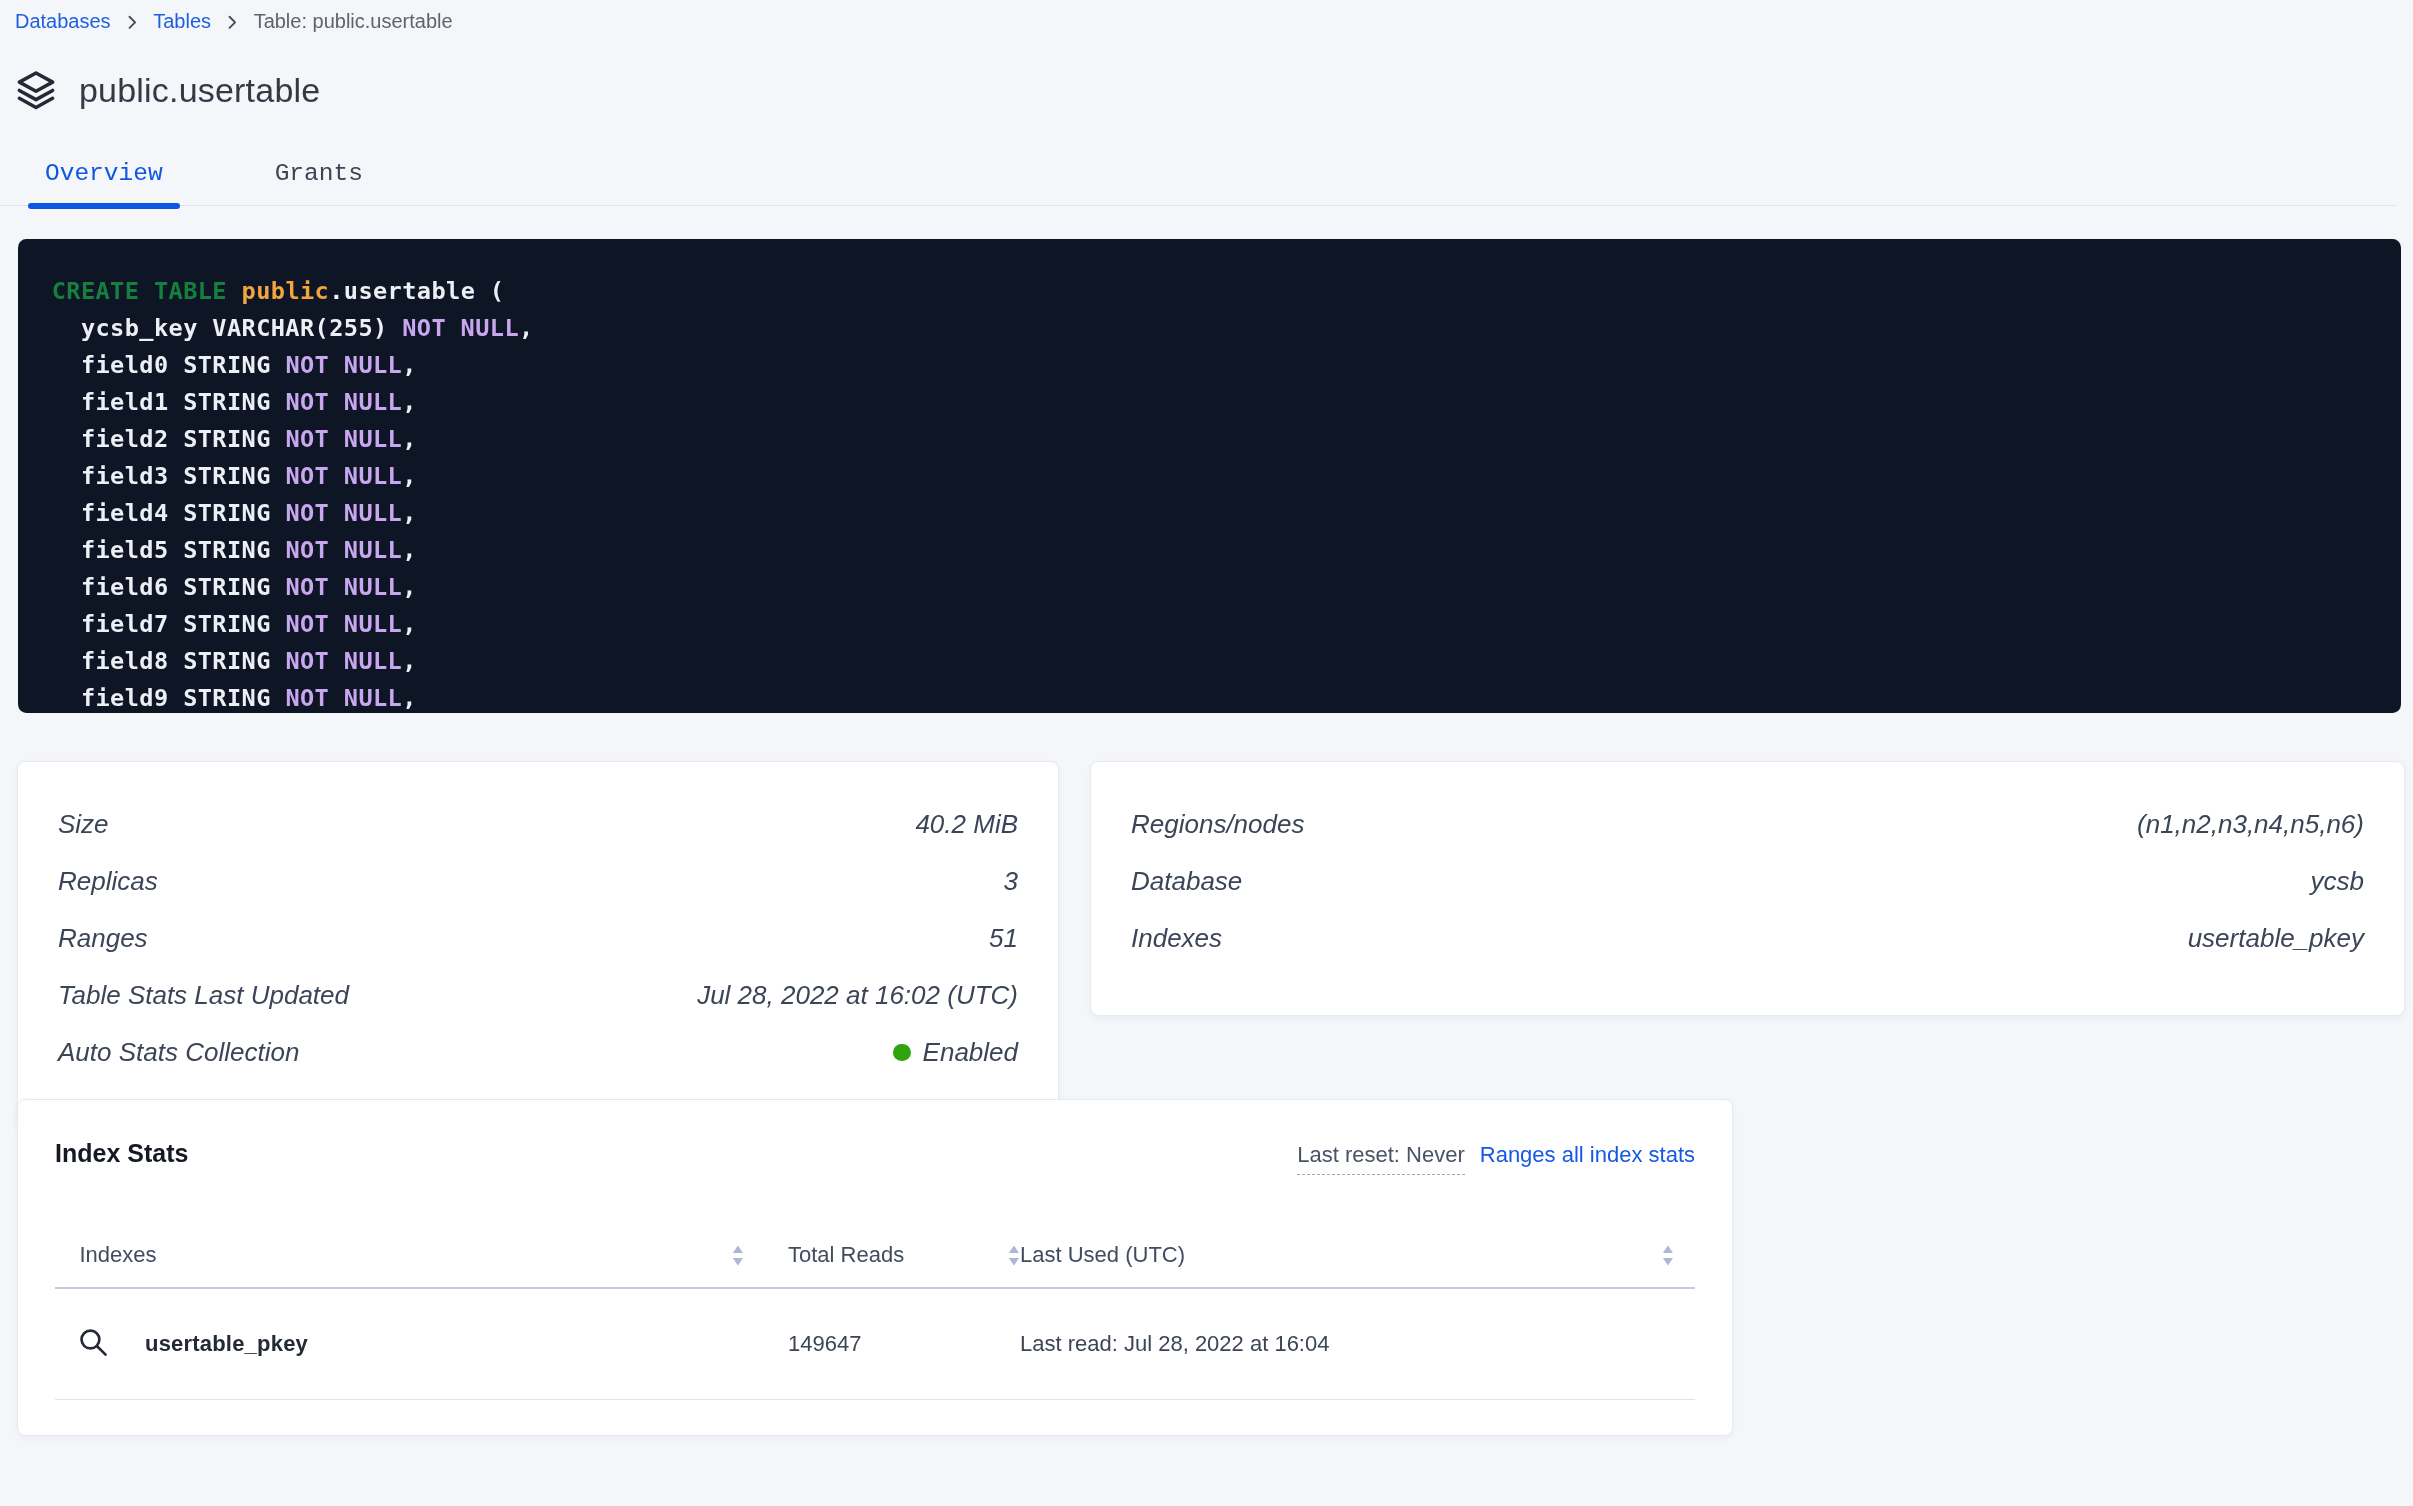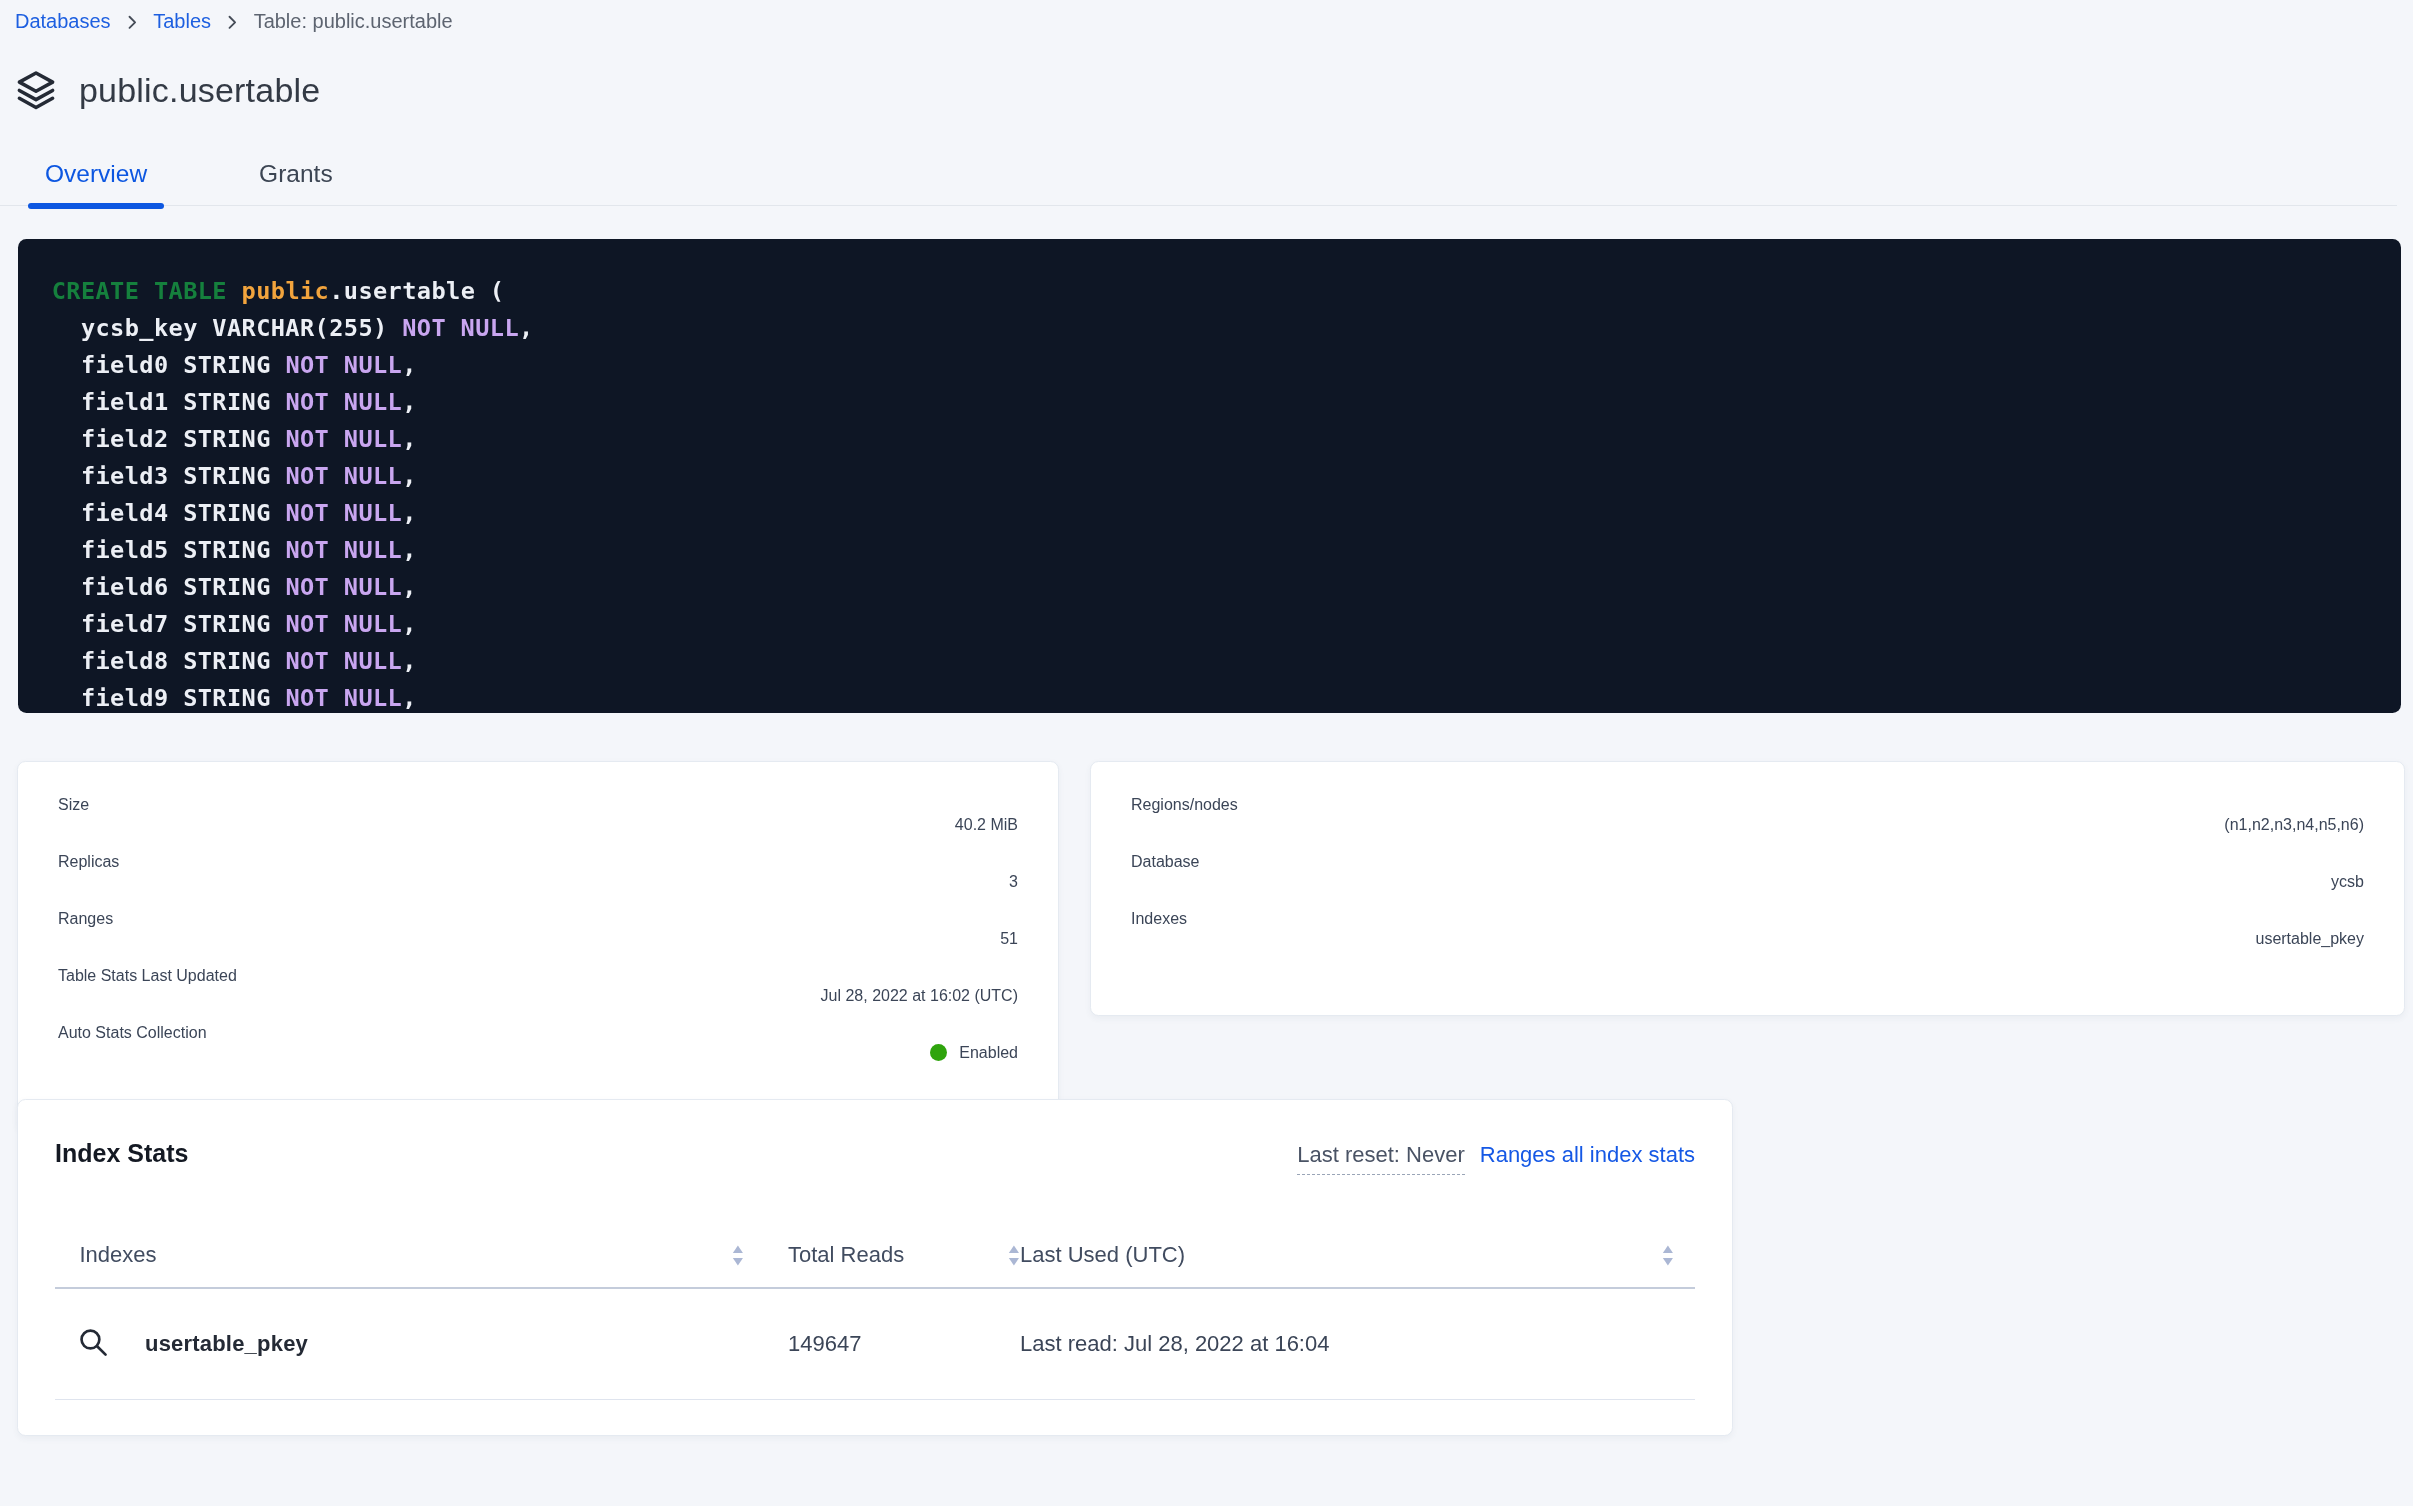--- a/index.html
+++ b/index.html
@@ -27,20 +27,21 @@
   .page-title-row {
     position:absolute; top:69px; left:15px;
     display:flex; align-items:center; gap:22px;
   }
   .page-title { font-size:34px; font-weight:500; color:#333a45; letter-spacing:0.2px; }
 
   
   .tabbar {
     position:absolute; top:157px; left:0; right:16px; height:49px;
     border-bottom:1.7px solid #e2e6ec;
+    font-family:Liberation Mono, monospace;
   }
   .tabbar-inner { display:flex; gap:78px; margin-left:28px; height:100%; }
   .tab {
     position:relative; padding:3.4px 17px 0 17px; font-size:24.5px; font-weight:500;
     color:#3c4553; cursor:pointer;
   }
   .tab.active { color:#0d57e1; }
   .tab.active::after {
     content:""; position:absolute; left:0; right:0; bottom:-4.2px;
     height:5.9px; border-radius:3.4px; background:#0d57e1;
@@ -63,22 +64,22 @@
 
   
   .card {
     position:absolute; background:#ffffff;
     border:1.7px solid #e5eaf1; border-radius:8.4px;
     box-shadow:0 2.5px 6.7px rgba(60,70,90,0.05);
   }
   .card-left  { left:17px;  top:761px; width:1042px; height:370px; padding:34px 40px 0 40px; }
   .card-right { left:1090px; top:761px; width:1315px; height:255px; padding:34px 40px 0 40px; }
   .detail-row {
-    height:57px; display:flex; justify-content:space-between; 
-    font-size:16px; color:#3b4557;
+    height:57px; display:flex; justify-content:space-between; align-items:center;
+    font-size:26px; color:#3b4557;font-style:italic;
   }
   .detail-value { display:flex; align-items:center; text-align:right; }
   .status-dot {
     width:17.7px; height:17.7px; border-radius:50%;
     background:#2fa40d; margin-right:11.8px; display:inline-block;
   }
 
   
   .card-index { left:17px; top:1099px; width:1716px; height:337px; padding:39px 37px 0 37px; }
   .index-head { display:flex; justify-content:space-between; align-items:baseline; height:37px; }

